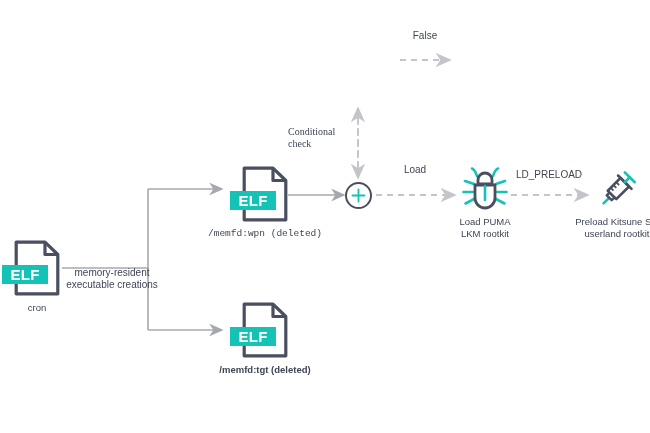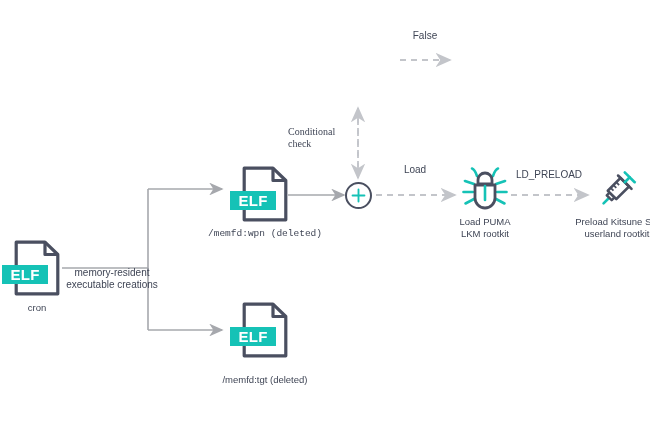--- a/index.html
+++ b/index.html
@@ -98,21 +98,21 @@
   </div>
 
   <div class="node" style="left:242px;top:302px;width:46px;">
     <div class="file">
       <svg class="sheet" viewBox="0 0 46 56" xmlns="http://www.w3.org/2000/svg">
         <path d="M2.2,2.2 H31 L43.8,14.5 V53.8 H2.2 Z" fill="#ffffff" stroke="#4a4f60" stroke-width="3.2" stroke-linejoin="round"></path>
         <path d="M31,2.2 V14.5 H43.8" fill="none" stroke="#4a4f60" stroke-width="3.2" stroke-linejoin="round"></path>
       </svg>
       <div class="elf">ELF</div>
     </div>
-    <div class="cap" style="top:72px;left:-44px;width:134px;">/memfd:tgt (deleted)</div>
+    <div class="cap" style="top:62px;left:-44px;width:134px;font-weight:bold;">/memfd:tgt (deleted)</div>
   </div>
 
 
 
   <div class="node" style="left:345px;top:182px;width:27px;">
     <div class="junction">
       <svg viewBox="0 0 27 27" width="27" height="27" xmlns="http://www.w3.org/2000/svg">
         <path d="M13.5,6.5 V20.5 M6.5,13.5 H20.5" stroke="#15c2b6" stroke-width="2.2" stroke-linecap="round"></path>
       </svg>
     </div>

